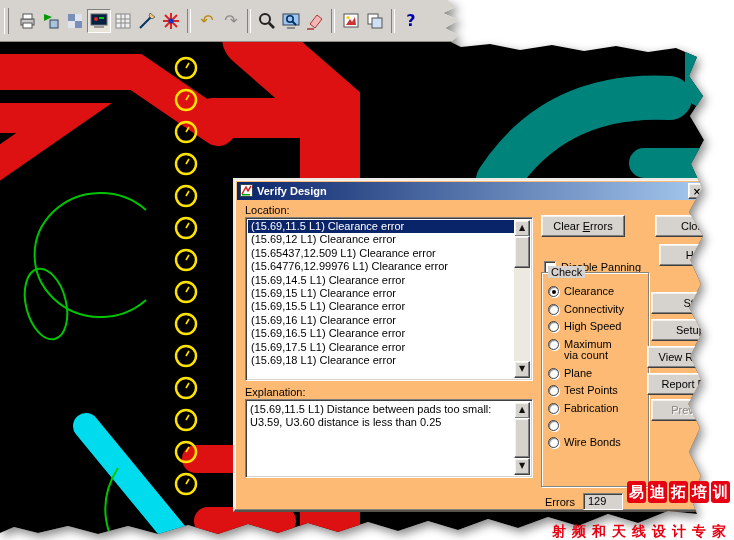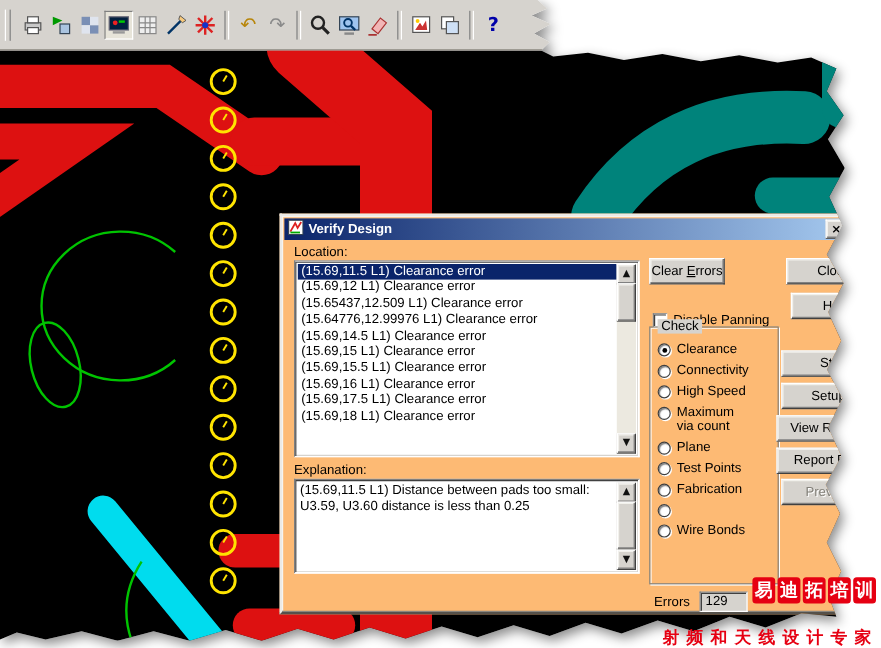--- a/index.html
+++ b/index.html
@@ -263,20 +263,21 @@
         <div class="sunken listbox">
           <div class="lb-body">
               <div class="lb-row sel">(15.69,11.5 L1) Clearance error</div>
               <div class="lb-row">(15.69,12 L1) Clearance error</div>
               <div class="lb-row">(15.65437,12.509 L1) Clearance error</div>
               <div class="lb-row">(15.64776,12.99976 L1) Clearance error</div>
               <div class="lb-row">(15.69,14.5 L1) Clearance error</div>
               <div class="lb-row">(15.69,15 L1) Clearance error</div>
               <div class="lb-row">(15.69,15.5 L1) Clearance error</div>
               <div class="lb-row">(15.69,16 L1) Clearance error</div>
+              <div class="lb-row">(15.69,16.5 L1) Clearance error</div>
               <div class="lb-row">(15.69,17.5 L1) Clearance error</div>
               <div class="lb-row">(15.69,18 L1) Clearance error</div>
             </div>
           <div class="sb">
             <div class="sb-btn sb-up raised">▲</div>
             <div class="sb-thumb raised" style="top:16px;height:30px"></div>
             <div class="sb-btn sb-down raised">▼</div>
           </div>
         </div>
 
@@ -284,21 +285,21 @@
         <div class="sunken expbox">
           <div class="exp-text">(15.69,11.5 L1) Distance between pads too small:
 U3.59, U3.60 distance is less than 0.25</div>
           <div class="sb">
             <div class="sb-btn sb-up raised">▲</div>
             <div class="sb-thumb raised" style="top:16px;height:38px"></div>
             <div class="sb-btn sb-down raised">▼</div>
           </div>
         </div>
 
-        <div class="btn raised" style="left:306px;top:35px;width:63px">
+        <div class="btn raised" style="left:306px;top:35px;width:84px">
           <span class="btxt"><span>Clear </span><span class="mn">E</span><span>rrors</span></span>
         </div>
         <div class="btn raised" style="left:420px;top:35px;width:80px">Close</div>
         <div class="btn raised" style="left:424px;top:64px;width:76px">Help</div>
 
         <div class="chkrow" style="left:309px;top:70px">
           <span class="chk"></span>
           <span>Disable Panning</span>
         </div>
 

